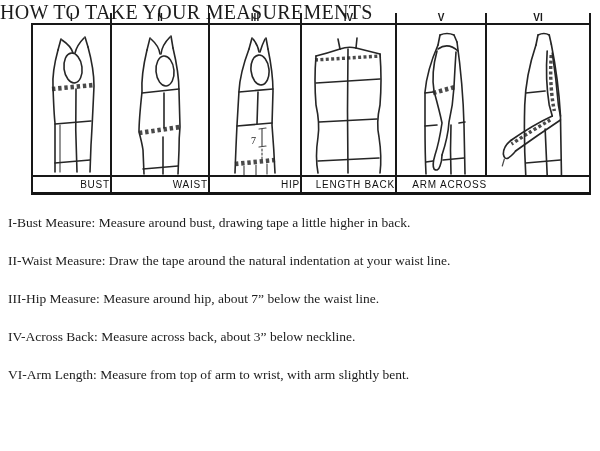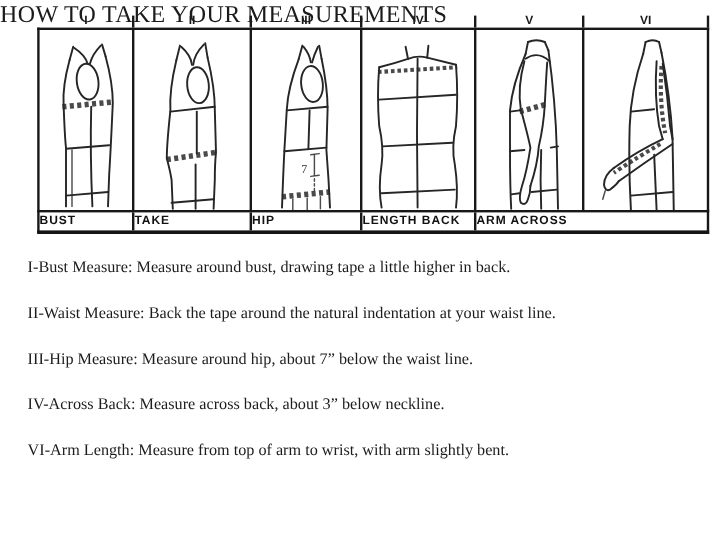--- a/index.html
+++ b/index.html
@@ -16,27 +16,27 @@
      line-height:10px;color:#1a1a1a;overflow:visible;}
   .numerals .ncell:last-child{border-right:none;text-align:center;}
   
   .panels{height:150px;border-top:2px solid #181818;border-left:2px solid #181818;border-right:2px solid #181818;}
   .panels .pcell{position:relative;border-right:2px solid #181818;}
   .panels .pcell:last-child{border-right:none;}
   .pcell svg{position:absolute;left:0;top:0;width:100%;height:100%;display:block;}
   
   .labels{height:15px;border-top:2px solid #181818;border-bottom:3px solid #141414;
           border-left:2px solid #181818;border-right:2px solid #181818;}
-  .labels .lcell{border-right:2px solid #181818;text-align:left;
-     font-family:"Liberation Sans",sans-serif;font-weight:bold;font-size:10px;
-     line-height:15px;letter-spacing:0.8px;color:#121212;white-space:nowrap;overflow:hidden;}
+  .labels .lcell{border-right:2px solid #181818;text-align:right;
+     font-family:"Liberation Sans",sans-serif;font-weight:normal;font-size:10px;
+     line-height:15px;letter-spacing:0.8px;color:#121212;white-space:nowrap;overflow:hidden;padding-left:12px;}
   .labels .lcell:last-child{border-right:none;}
   
   .instructions{position:absolute;left:8px;top:204px;width:588px;}
-  .instr{height:38px;line-height:38px;font-size:13.5px;color:#1c1c1c;white-space:nowrap;margin-left:15px;}
+  .instr{height:38px;line-height:38px;font-size:13.5px;color:#1c1c1c;white-space:nowrap;}
   
   .s{fill:none;stroke:#262626;stroke-width:1.6;stroke-linecap:round;stroke-linejoin:round;}
   .thin{fill:none;stroke:#2c2c2c;stroke-width:1.2;stroke-linecap:round;opacity:.85;}
   .tape{fill:none;stroke:#2a2a2a;stroke-width:4.6;stroke-dasharray:3.4 2.8;opacity:.85;}
   .tape2{fill:none;stroke:#2a2a2a;stroke-width:3.4;stroke-dasharray:3 2.4;opacity:.85;}
   .num7{font-family:"Liberation Serif",serif;font-size:10px;fill:#242424;}
 </style>
 </head>
 <body>
 
@@ -169,28 +169,28 @@
           <path class="tape2" d="M62,95 Q45,105 24,119"></path>
           <path class="s" d="M38,68 L57,66"></path>
           <path class="s" d="M38,138 L72,135"></path>
           <path class="s" d="M57,104 Q58,128 59,150"></path>
         </svg>
       </div>
     </div>
 
     <div class="grid labels">
       <div class="lcell">BUST</div>
-      <div class="lcell">TAKE</div>
+      <div class="lcell">WAIST</div>
       <div class="lcell">HIP</div>
       <div class="lcell">LENGTH BACK</div>
       <div class="lcell">ARM ACROSS</div>
     </div>
   </div>
 
   <div class="instructions">
     <div class="instr">I-Bust Measure: Measure around bust, drawing tape a little higher in back.</div>
-    <div class="instr">II-Waist Measure: Back the tape around the natural indentation at your waist line.</div>
+    <div class="instr">II-Waist Measure: Draw the tape around the natural indentation at your waist line.</div>
     <div class="instr">III-Hip Measure: Measure around hip, about 7” below the waist line.</div>
     <div class="instr">IV-Across Back: Measure across back, about 3” below neckline.</div>
     <div class="instr">VI-Arm Length: Measure from top of arm to wrist, with arm slightly bent.</div>
   </div>
 
 </div>
 
 </body></html>

